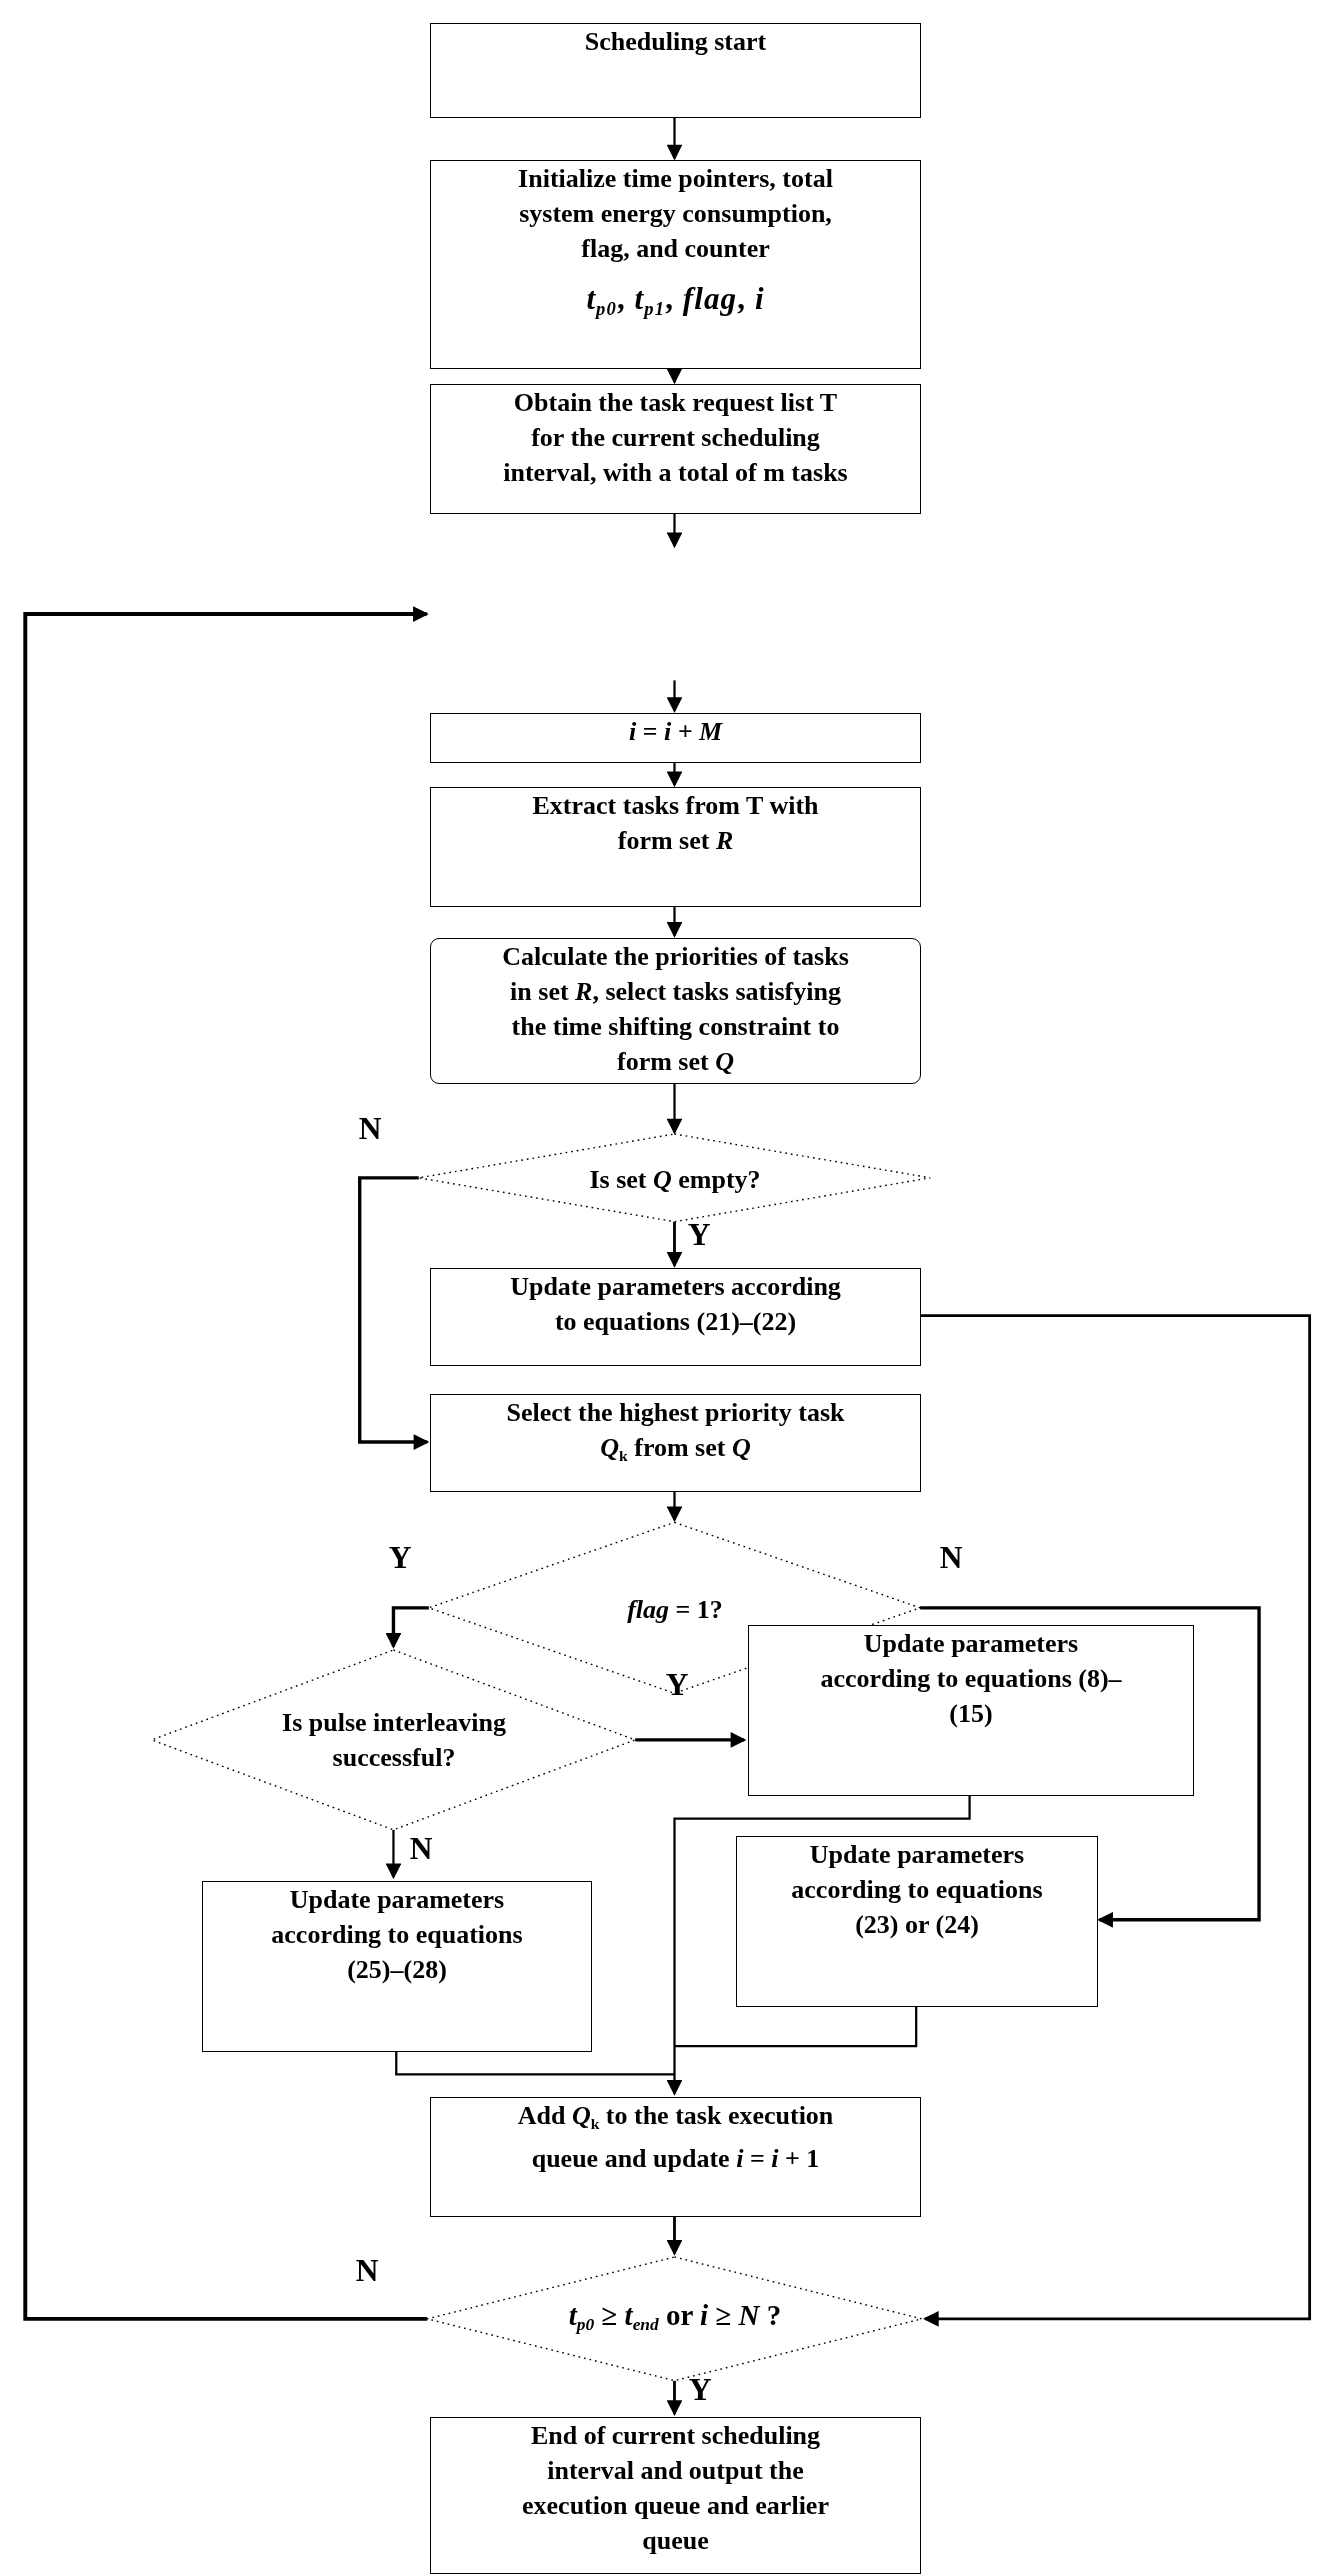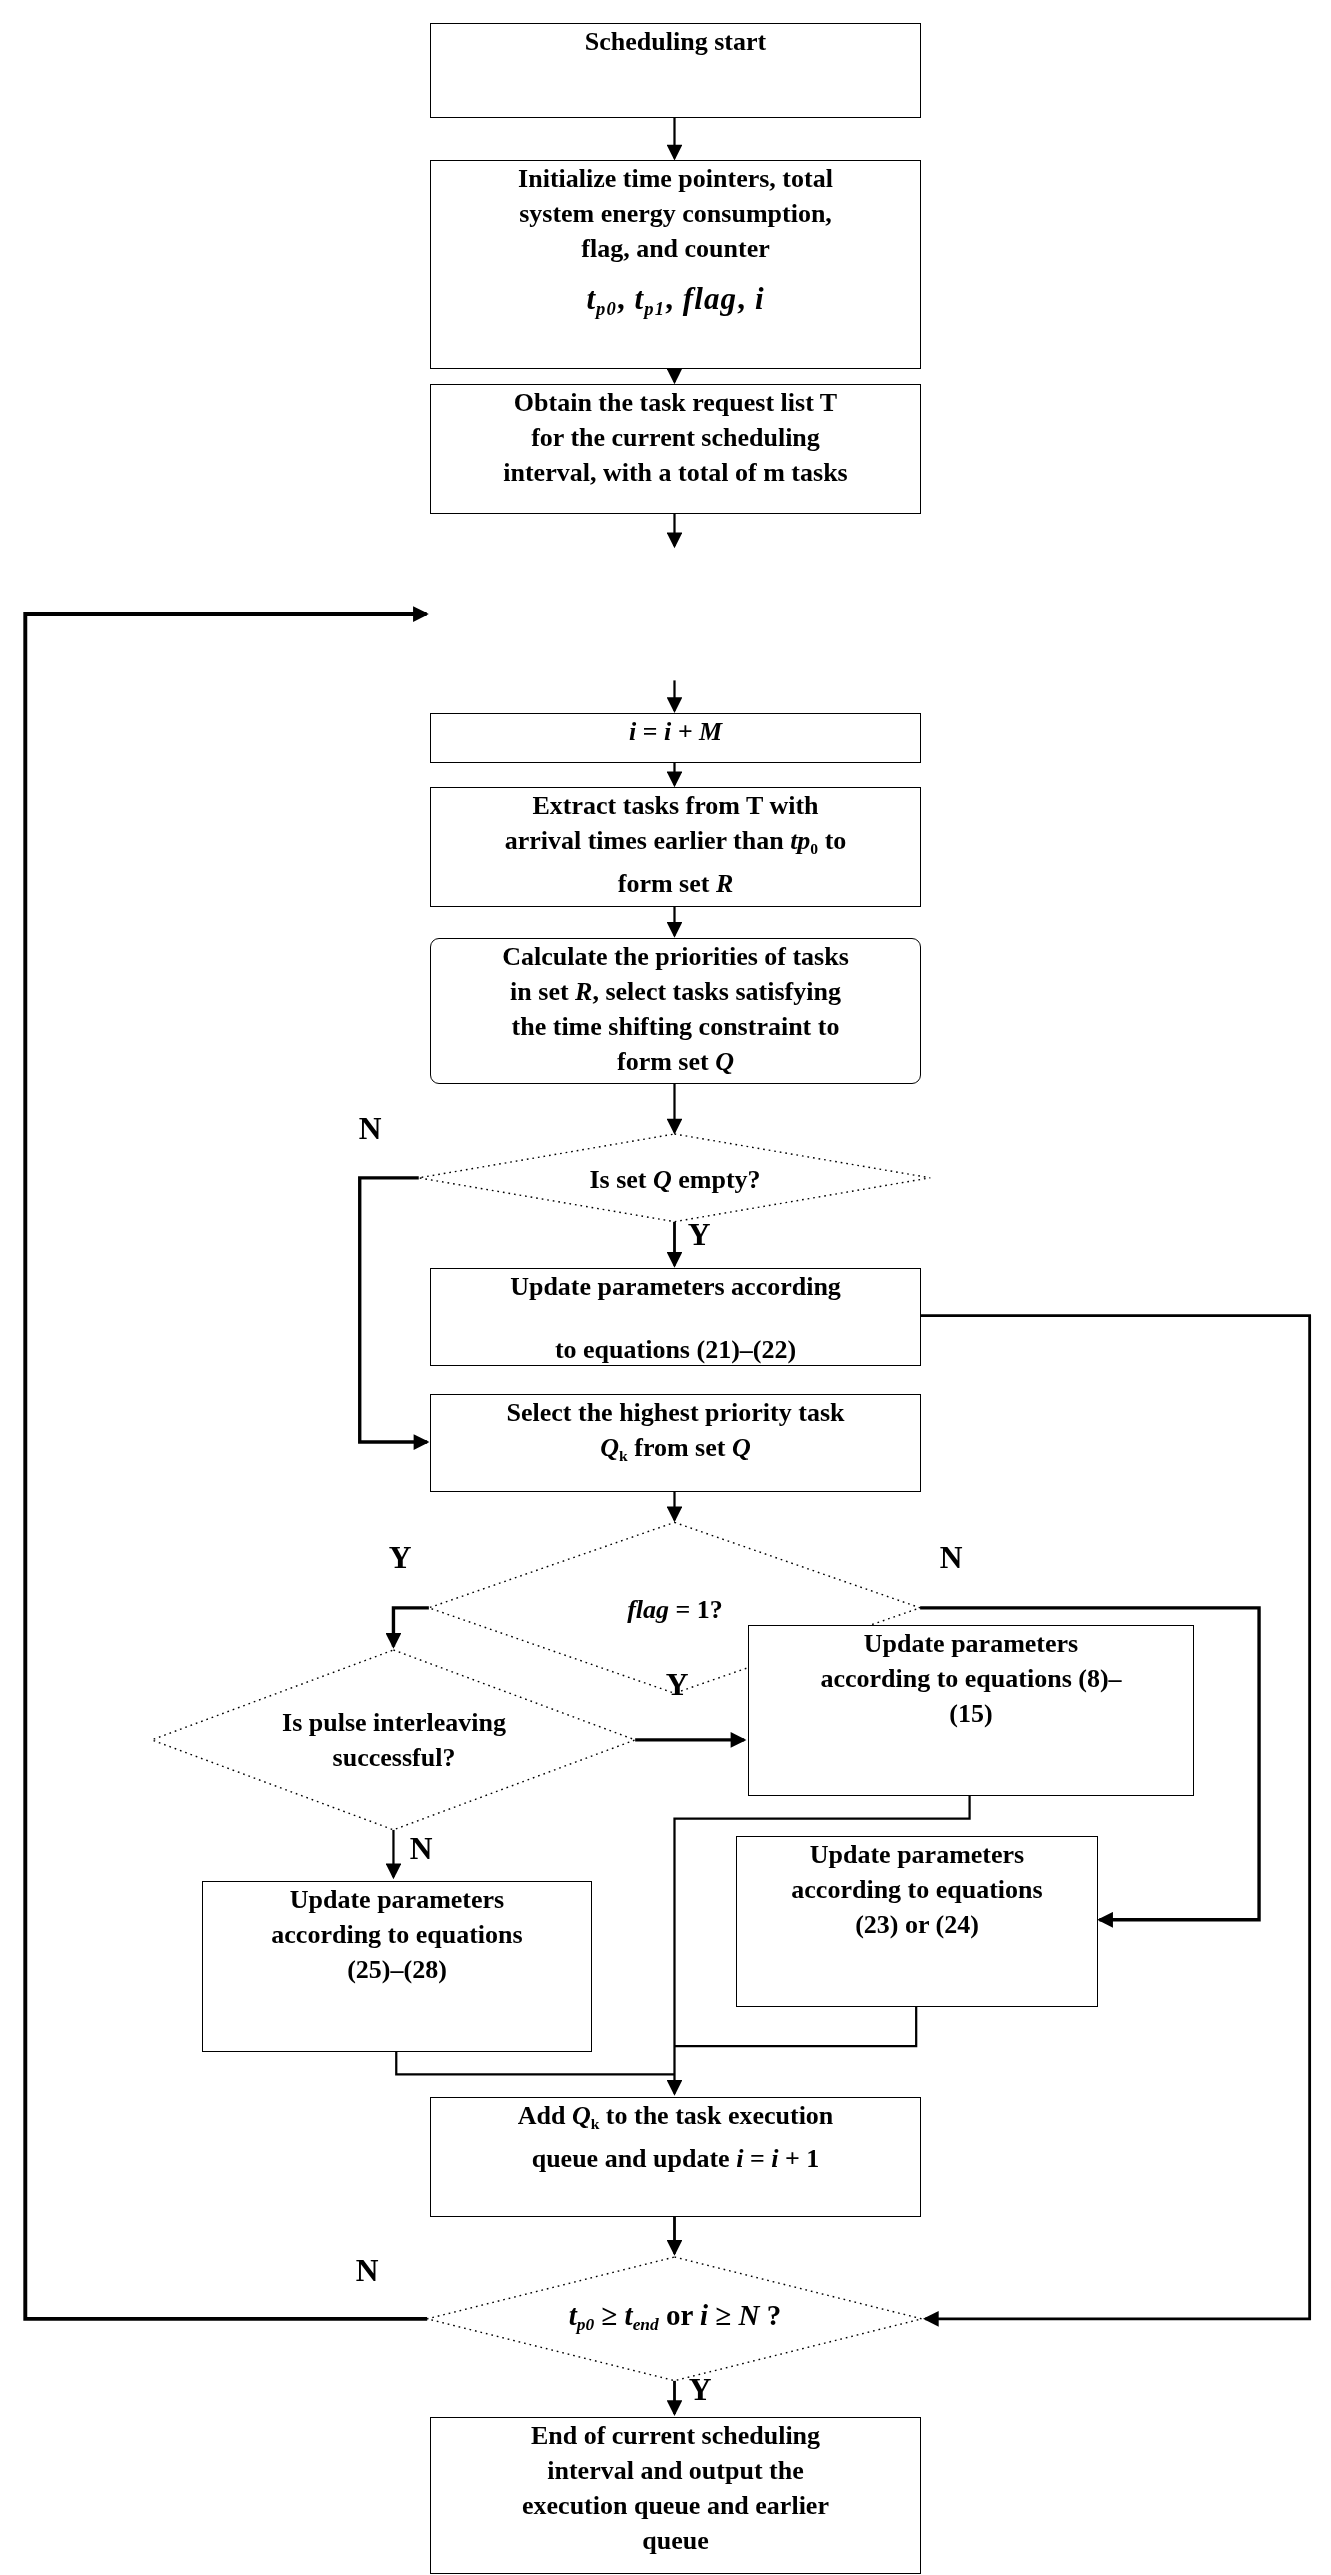--- a/index.html
+++ b/index.html
@@ -85,32 +85,31 @@
       <div class="line"><span>interval, with a total of m tasks</span></div>
     </div>
 
 
   <div class="box" id="node-increment" style="left:430px;top:713px;width:489px;height:48px;font-style:italic;">
       <div class="line"><span>i = i + M</span></div>
     </div>
 
   <div class="box" id="node-extract" style="left:430px;top:787px;width:489px;height:118px;">
       <div class="line"><span>Extract tasks from T with</span></div>
-      <div class="line"><span>arrival times earlier than </span><span class="st-i">tp</span><span class="st-sub">0</span><span> to</span></div>
       <div class="line"><span>form set </span><span class="st-i">R</span></div>
     </div>
 
   <div class="box" id="node-calculate" style="left:430px;top:938px;width:489px;height:144px;border-radius:9px;">
       <div class="line"><span>Calculate the priorities of tasks</span></div>
       <div class="line"><span>in set </span><span class="st-i">R</span><span>, select tasks satisfying</span></div>
       <div class="line"><span>the time shifting constraint to</span></div>
       <div class="line"><span>form set </span><span class="st-i">Q</span></div>
     </div>
 
-  <div class="box" id="node-update-21-22" style="left:430px;top:1268px;width:489px;height:96px;gap:28px;">
+  <div class="box" id="node-update-21-22" style="left:430px;top:1268px;width:489px;height:96px;">
       <div class="line"><span>Update parameters according</span></div>
       <div class="line"><span>to equations (21)–(22)</span></div>
     </div>
 
   <div class="box" id="node-select-task" style="left:430px;top:1394px;width:489px;height:96px;">
       <div class="line"><span>Select the highest priority task</span></div>
       <div class="line"><span class="st-i">Q</span><span class="st-sub">k</span><span> from set </span><span class="st-i">Q</span></div>
     </div>
 
   <div class="box" id="node-update-8-15" style="left:748px;top:1625px;width:444px;height:169px;">

